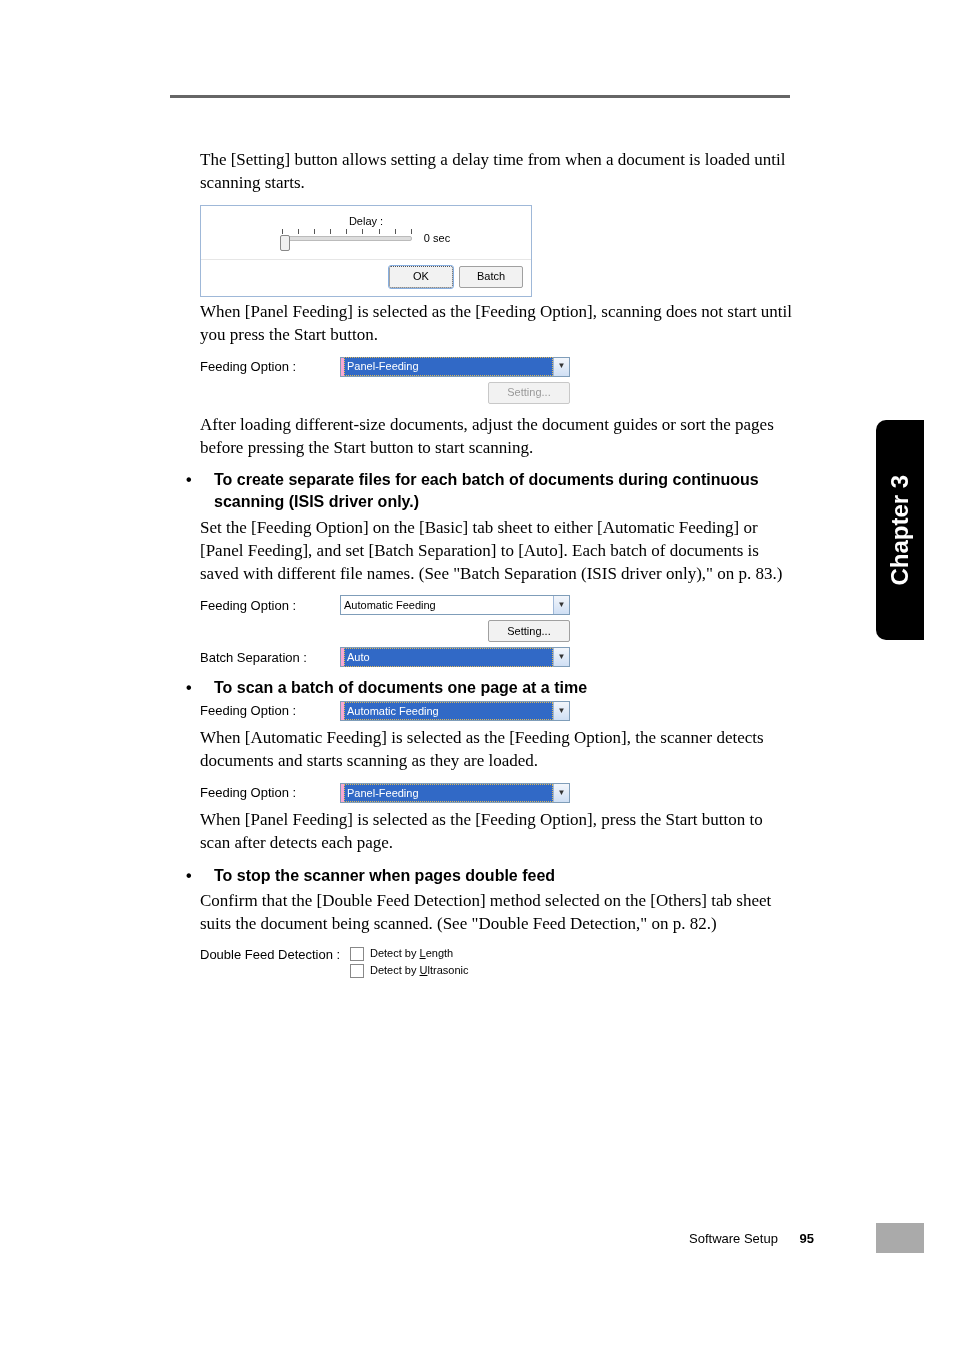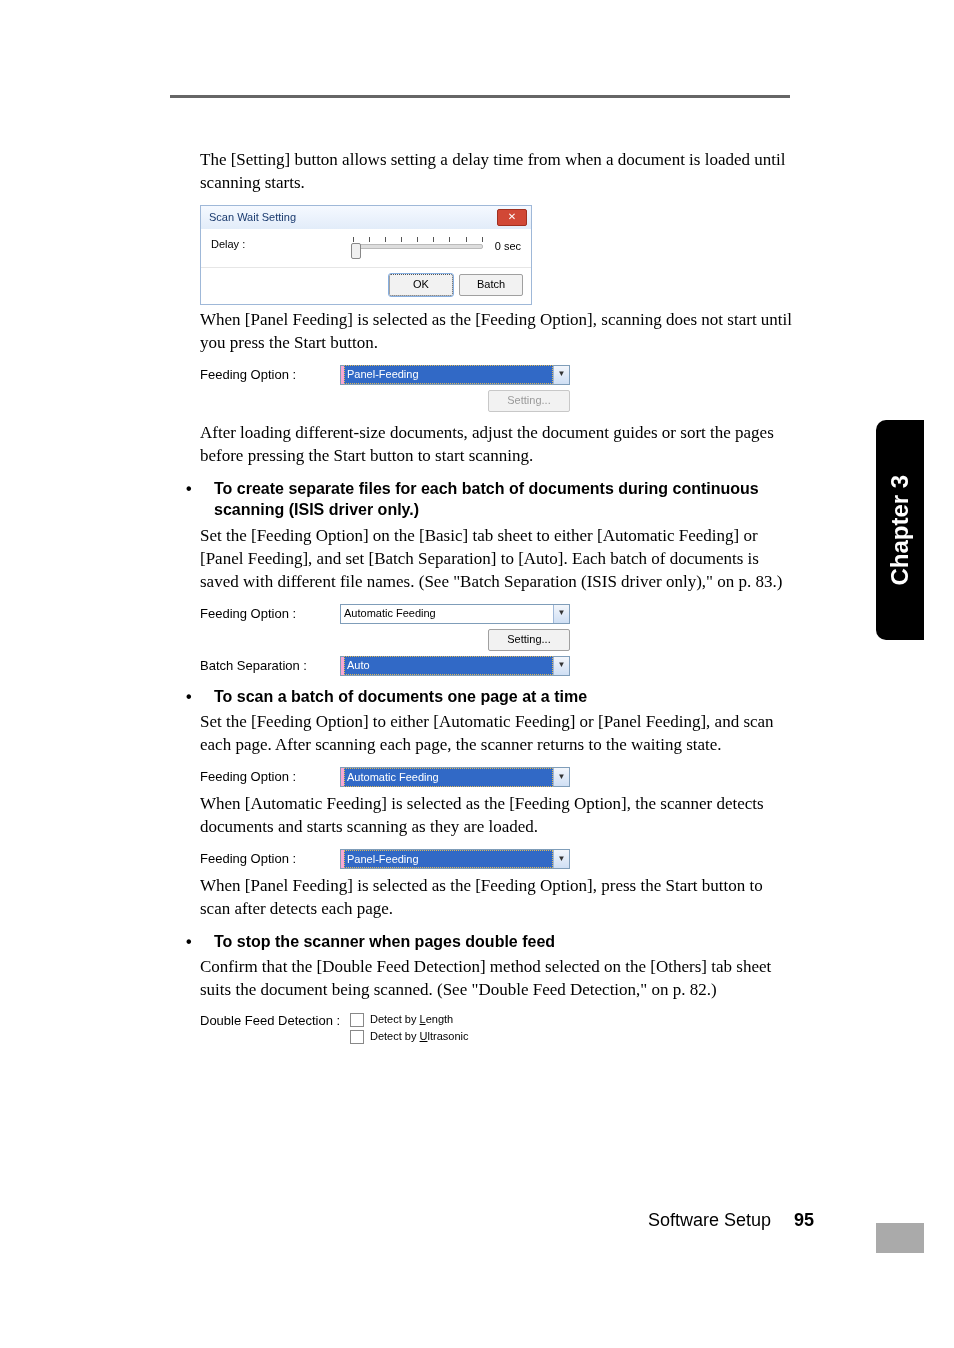--- a/index.html
+++ b/index.html
@@ -109,21 +109,23 @@
     justify-content: center;
     color: #fff;
     font-size: 10px;
     line-height: 1;
   }
   .scan-wait .body {
     padding: 8px 10px 4px 10px;
   }
   .scan-wait .row {
     display: flex;
+    align-items: center;
     justify-content: space-between;
+    flex-direction: column;
   }
   .slider {
     width: 130px;
     height: 20px;
     position: relative;
   }
   .ticks {
     display: flex;
     justify-content: space-between;
     height: 6px;
@@ -242,24 +244,24 @@
     width: 12px;
     height: 12px;
     border: 1px solid #888;
     background: #fff;
     margin-right: 6px;
   }
   .underline-letter { text-decoration: underline; }
   
   .footer {
     position: absolute;
-    bottom: 116px;
+    bottom: 100px;
     right: 140px;
     font-family: Arial, sans-serif;
-    font-size: 18px;
+    font-size: 13px;
     color: #000;
   }
   .footer .page {
     font-weight: bold;
     margin-left: 18px;
   }
 </style>
 </head>
 <body>
 
@@ -268,24 +270,20 @@
 <div class="side-tab">
   <span>Chapter 3</span>
 </div>
 <div class="gray-block" style="bottom:95px;"></div>
 
 <div class="content">
 
   <p class="body-text">The [Setting] button allows setting a delay time from when a document is loaded until scanning starts.</p>
 
   <div class="dialog scan-wait">
-    <div class="titlebar">
-      <span>Scan Wait Setting</span>
-      <div class="close">✕</div>
-    </div>
     <div class="body">
       <div class="row">
         <span>Delay :</span>
         <div style="display:flex;align-items:center;gap:12px;">
           <div class="slider">
             <div class="ticks">
                 <i></i>
                 <i></i>
                 <i></i>
                 <i></i>
@@ -350,21 +348,20 @@
       <div class="combo selected">
         <span class="combo-text">Auto</span>
         <span class="arrow">▼</span>
       </div>
     </div>
   </div>
 
   <div class="bullet-heading">
     <span class="bullet">•</span><span>To scan a batch of documents one page at a time</span>
   </div>
-  <p class="body-text indented">Set the [Feeding Option] to either [Automatic Feeding] or [Panel Feeding], and scan each page. After scanning each page, the scanner returns to the waiting state.</p>
 
   <div class="dialog option-block" style="margin-top:2px;margin-bottom:6px;">
     <div class="option-row" style="margin-bottom:0;">
       <span class="option-label">Feeding Option :</span>
       <div class="combo selected">
         <span class="combo-text">Automatic Feeding</span>
         <span class="arrow">▼</span>
       </div>
     </div>
   </div>

